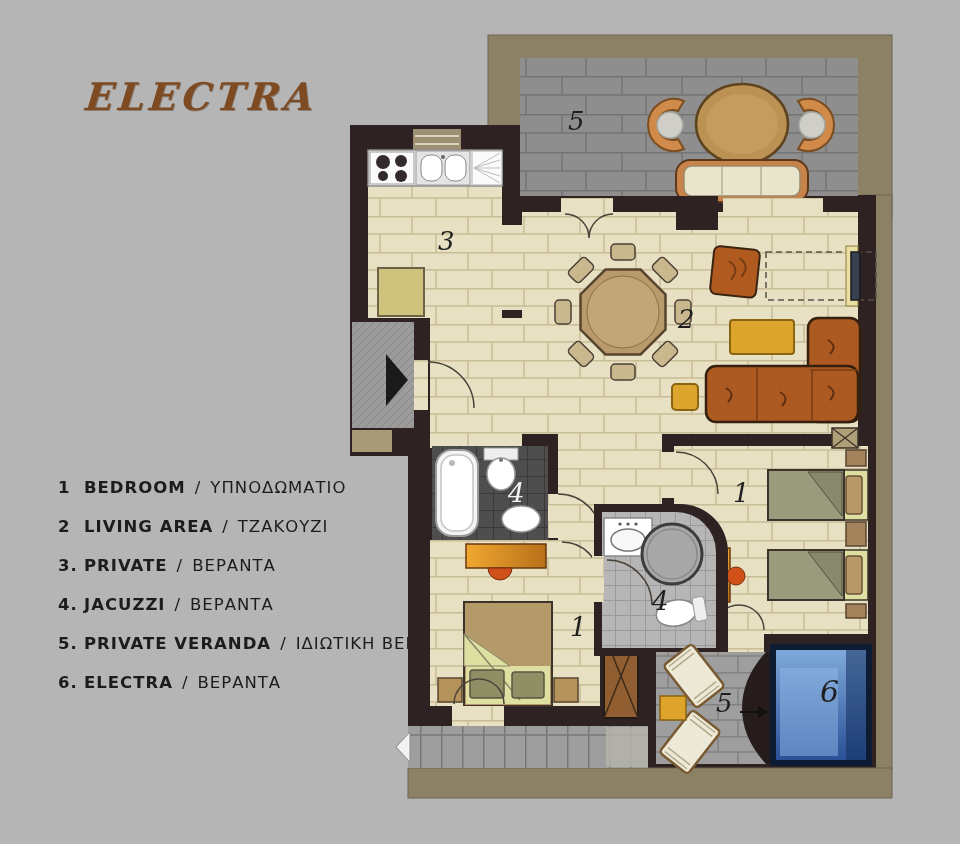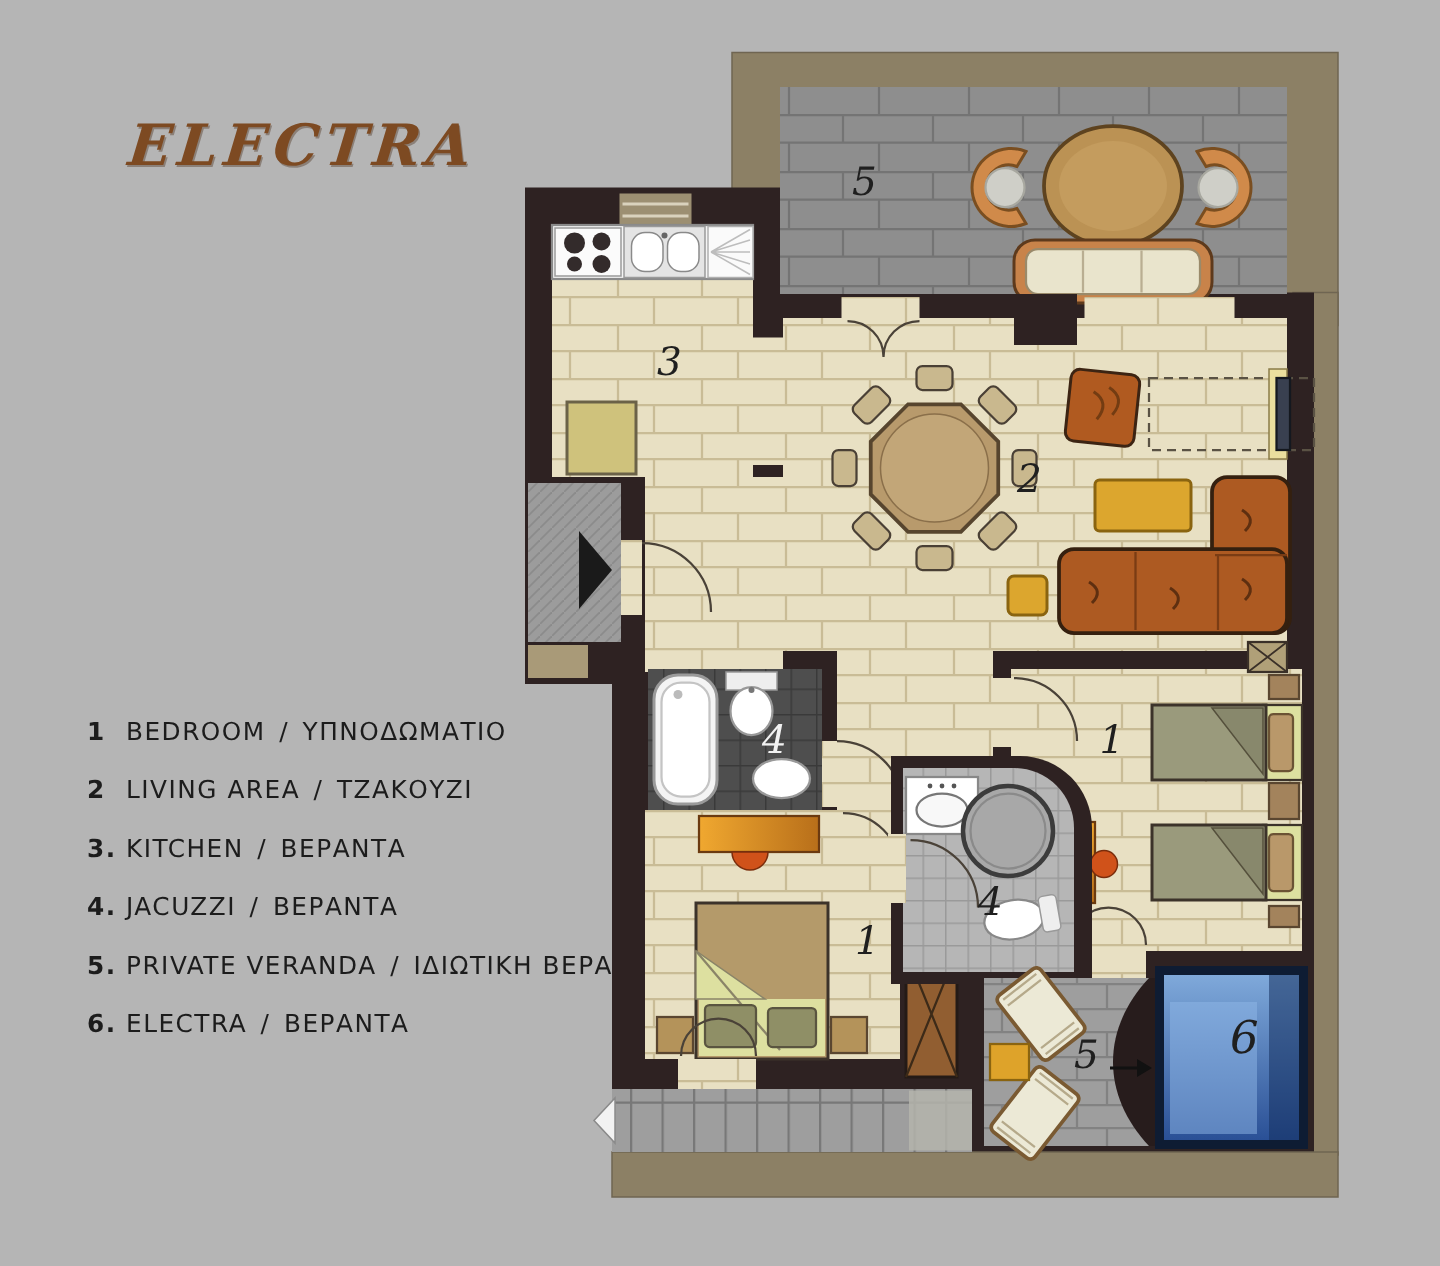--- a/index.html
+++ b/index.html
@@ -6,21 +6,21 @@
   .stage{position:relative;width:960px;height:844px;background:#b5b5b5;overflow:hidden;
          font-family:"DejaVu Sans",sans-serif;}
   .title{position:absolute;left:86px;top:74px;font-family:"DejaVu Serif",serif;
          font-size:38px;font-weight:bold;font-style:italic;color:#7d4a22;
          letter-spacing:4px;transform:skewX(-6deg);
          text-shadow:1px 1px 0 rgba(60,30,5,.35);}
   .legend{position:absolute;left:58px;top:478px;color:#1c1c1c;}
   .legend-row{display:flex;align-items:baseline;height:39px;
               font-size:16.5px;letter-spacing:1px;white-space:nowrap;}
   .legend-num{width:26px;font-weight:bold;}
-  .legend-en{margin-right:9px;}
+  .legend-en{margin-right:9px;font-weight:bold;}
   .legend-sep{margin-right:9px;}
   .legend-gr{}
   svg{position:absolute;left:0;top:0;}
   .plan-num{font-family:"DejaVu Serif",serif;font-style:italic;font-size:26px;fill:#1f1f1f;}
   .plan-num-white{fill:#f2f2f2;}
   .plan-num-big{font-size:30px;}
 </style>
 </head>
 <body>
 
@@ -36,21 +36,21 @@
       <span class="legend-gr">ΥΠΝΟΔΩΜΑΤΙΟ</span>
     </div>
     <div class="legend-row">
       <span class="legend-num">2</span>
       <span class="legend-en">LIVING AREA</span>
       <span class="legend-sep">/</span>
       <span class="legend-gr">ΤΖΑΚΟΥΖΙ</span>
     </div>
     <div class="legend-row">
       <span class="legend-num">3.</span>
-      <span class="legend-en">KITCHEN</span>
+      <span class="legend-en">PRIVATE</span>
       <span class="legend-sep">/</span>
       <span class="legend-gr">ΒΕΡΑΝΤΑ</span>
     </div>
     <div class="legend-row">
       <span class="legend-num">4.</span>
       <span class="legend-en">JACUZZI</span>
       <span class="legend-sep">/</span>
       <span class="legend-gr">ΒΕΡΑΝΤΑ</span>
     </div>
     <div class="legend-row">

